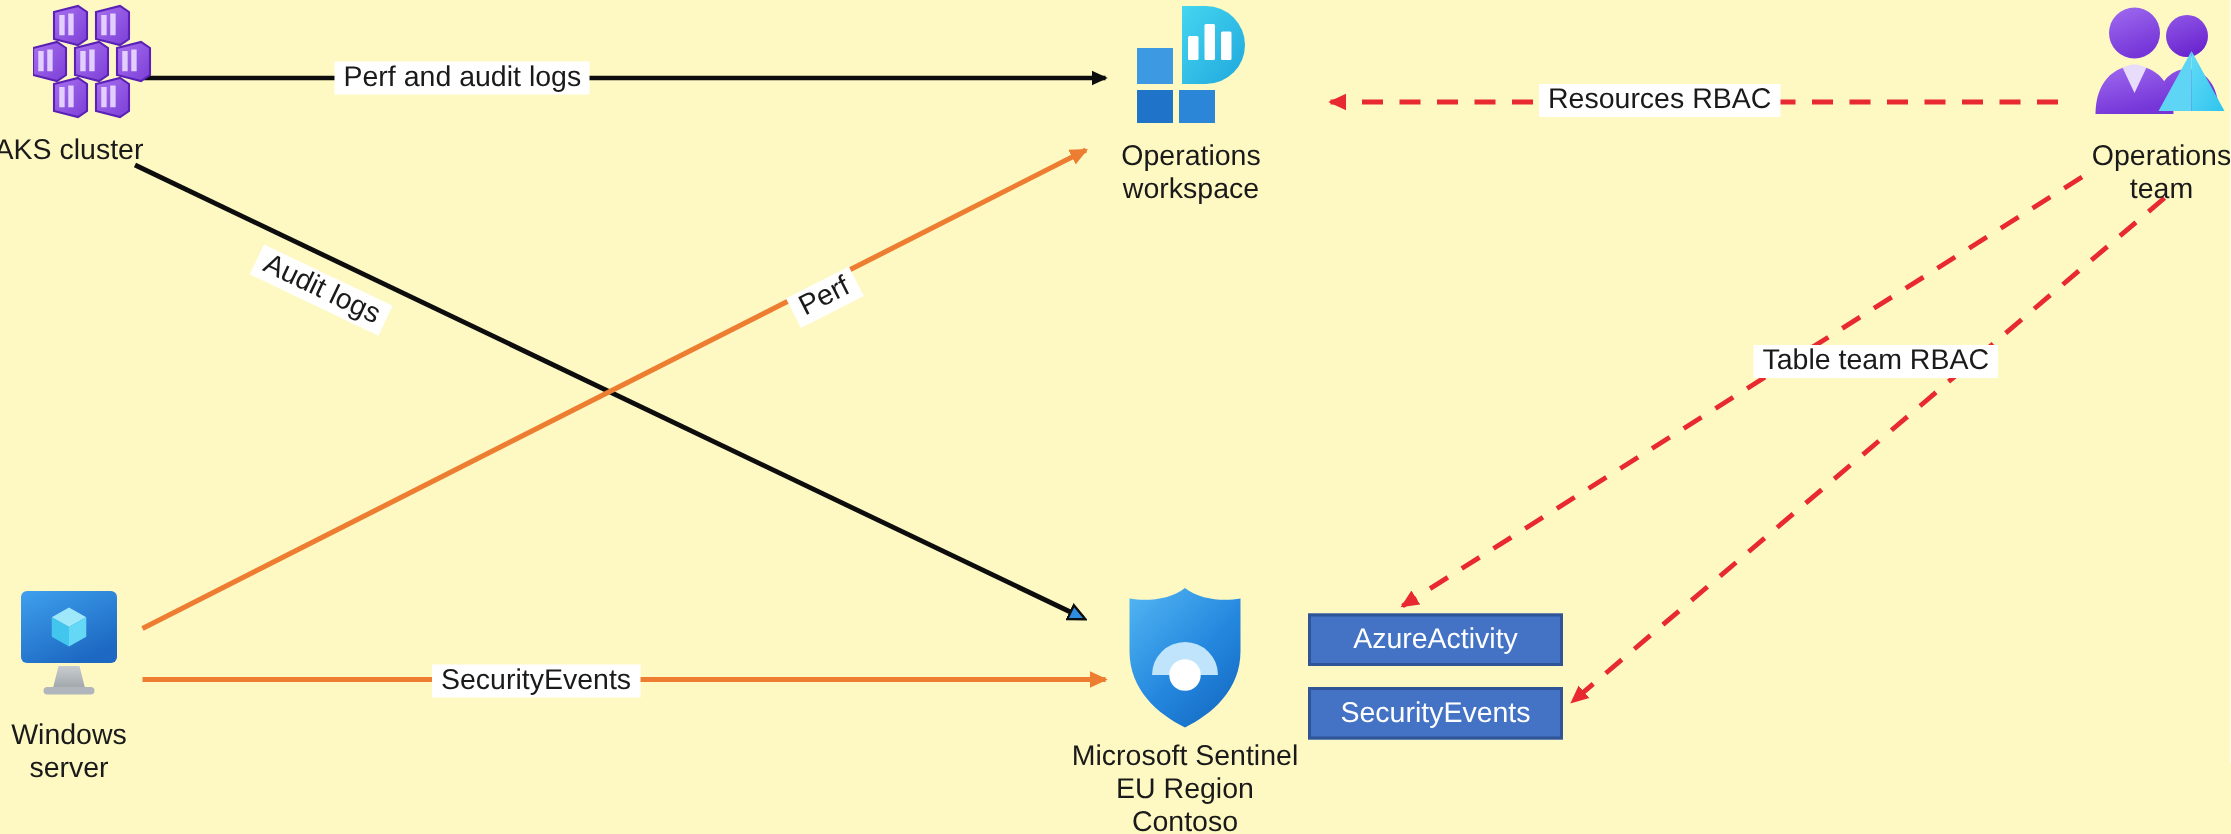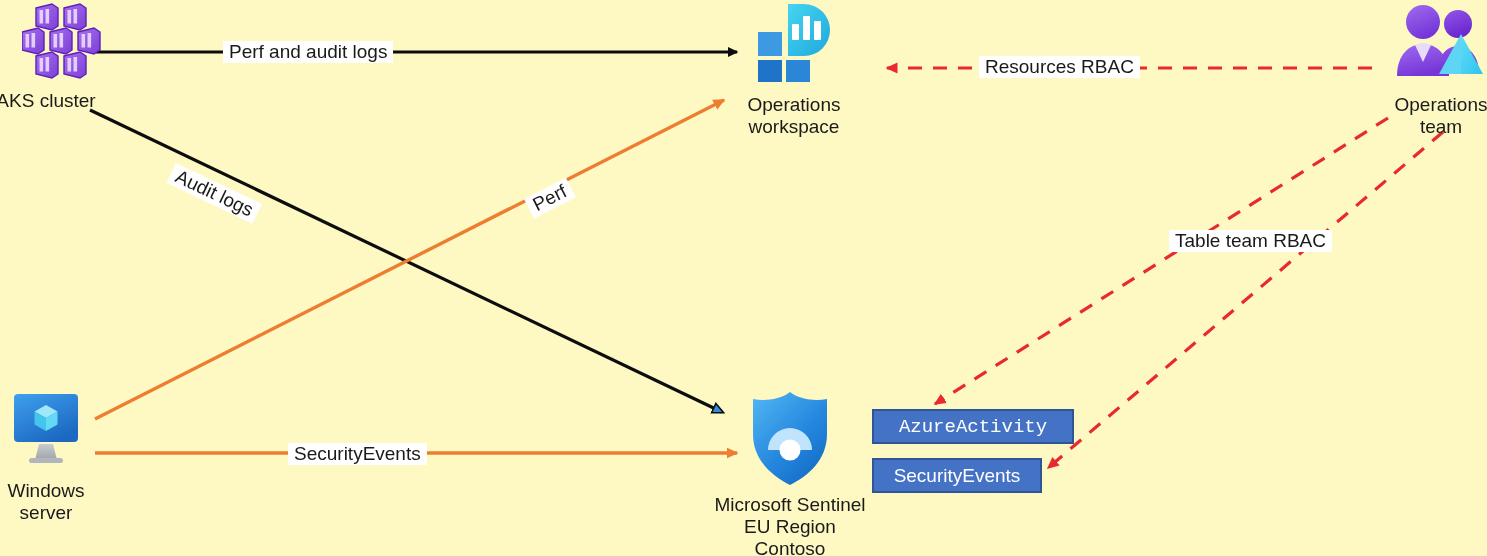--- a/index.html
+++ b/index.html
@@ -96,21 +96,21 @@
   </svg>
 
   <div class="edge-label" style="left:223px; top:41px;">Perf and audit logs</div>
 
   <div class="edge-label" style="left:176px; top:163px; transform:rotate(25.5deg); transform-origin:left top;">Audit logs</div>
 
   <div class="edge-label" style="left:524px; top:199px; transform:rotate(-27deg); transform-origin:left top;">Perf</div>
 
   <div class="edge-label" style="left:288px; top:443px;">SecurityEvents</div>
 
-  <div class="edge-label" style="left:979px; top:56px;">Resources RBAC</div>
+  <div class="edge-label" style="left:1026px; top:56px;">Resources RBAC</div>
 
   <div class="edge-label" style="left:1169px; top:230px;">Table team RBAC</div>
 
   <div class="node" style="left:-2px; top:2px; width:140px;">
     <div style="width:92px; height:78px; margin:0 auto;">
       <svg width="92" height="78" viewBox="0 0 92 78">
         <defs>
           <linearGradient id="aksg" x1="0" y1="0" x2="1" y2="1">
             <stop offset="0%" stop-color="#A970F0"></stop>
             <stop offset="100%" stop-color="#7B3FD6"></stop>
@@ -259,17 +259,17 @@
         <path d="M26,43 L34,60 L42,43 L36,41 L32,41 Z" fill="#E8DCFB"></path>
 
         <path d="M72,32 L94,72 L72,72 Z" fill="url(#pyrL)"></path>
         <path d="M72,32 L50,72 L72,72 Z" fill="#5FD5F5"></path>
       </svg>
     </div>
     <div class="node-label" style="margin-top:10px;">Operations
 team</div>
   </div>
 
-  <div class="tbl-box" style="left:872px; top:409px; width:202px; height:35px;font-family:Liberation Mono, monospace;">AzureActivity</div>
+  <div class="tbl-box" style="left:872px; top:409px; width:170px; height:35px;">AzureActivity</div>
 
   <div class="tbl-box" style="left:872px; top:458px; width:170px; height:35px;">SecurityEvents</div>
 
 </div>
 
 </body></html>

